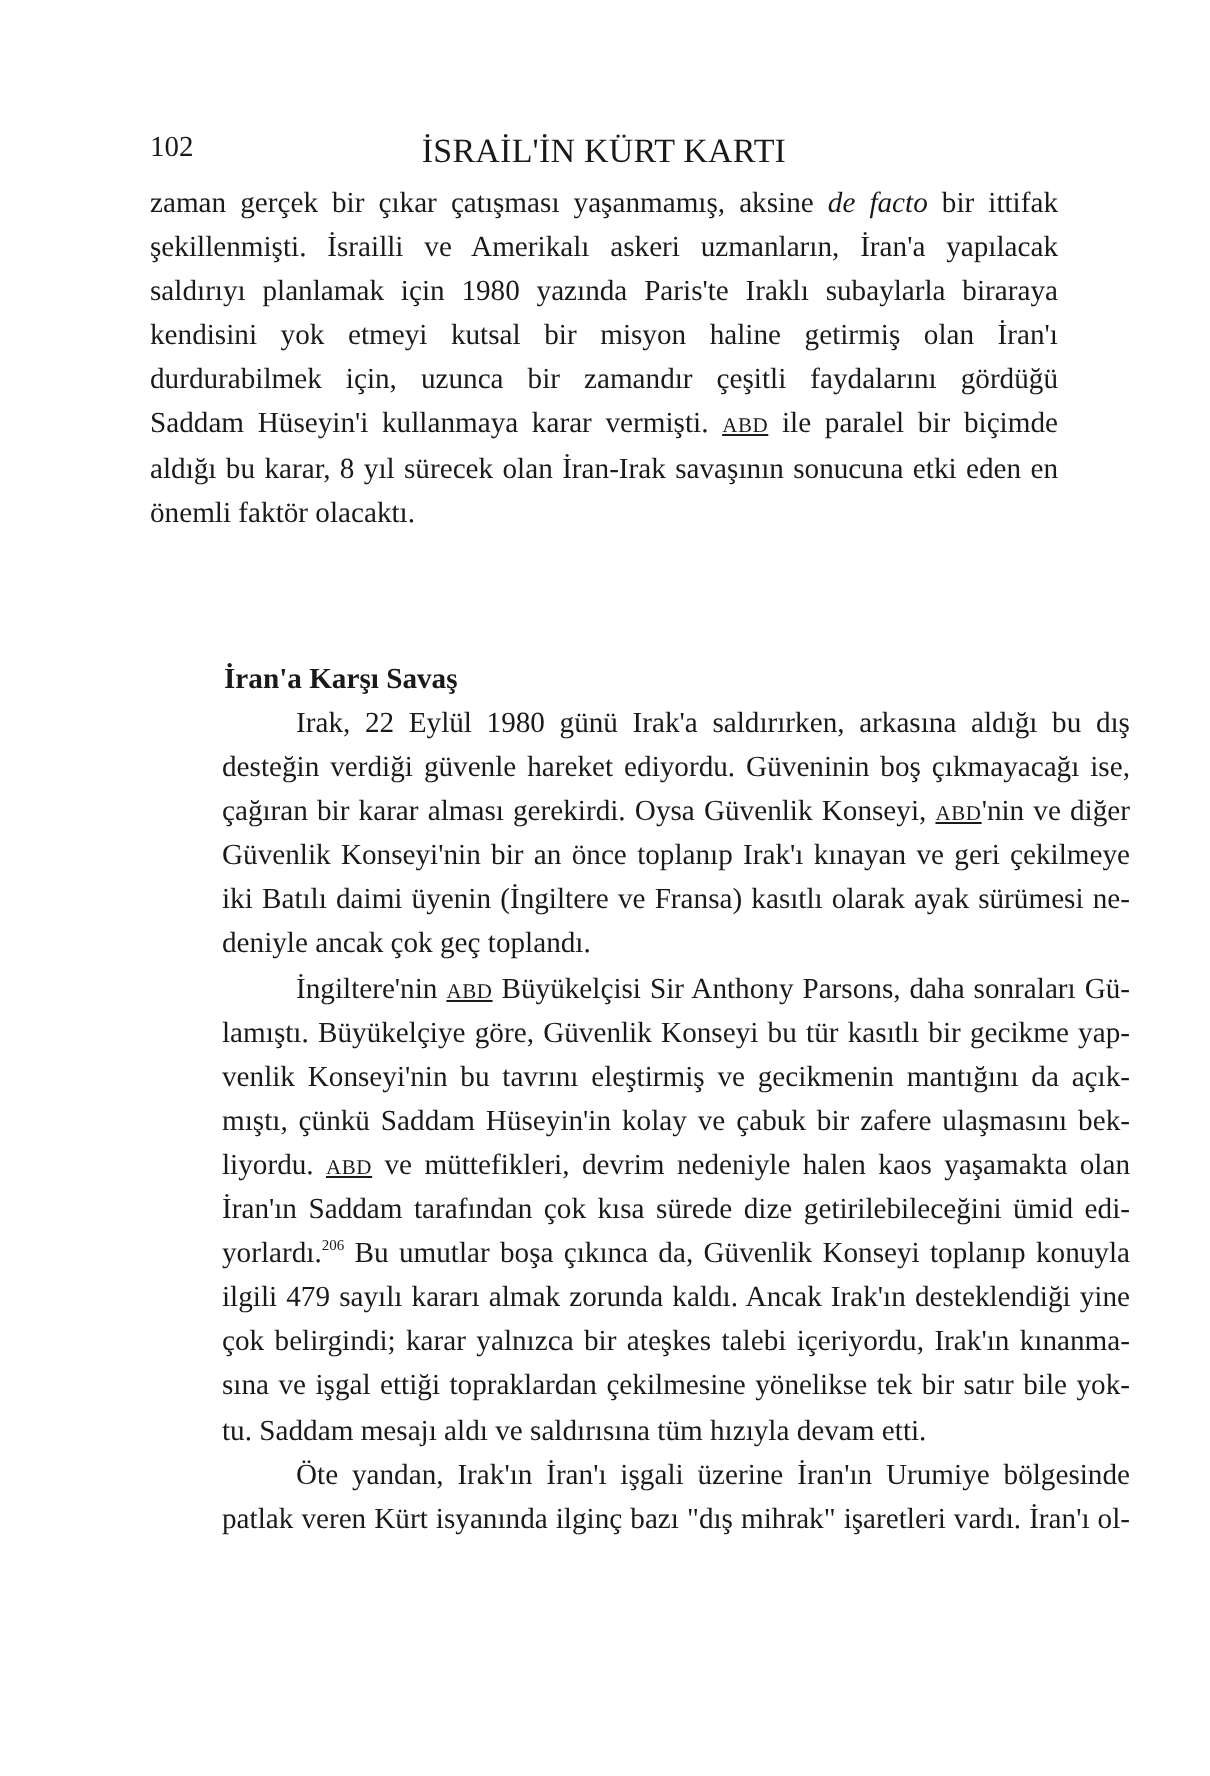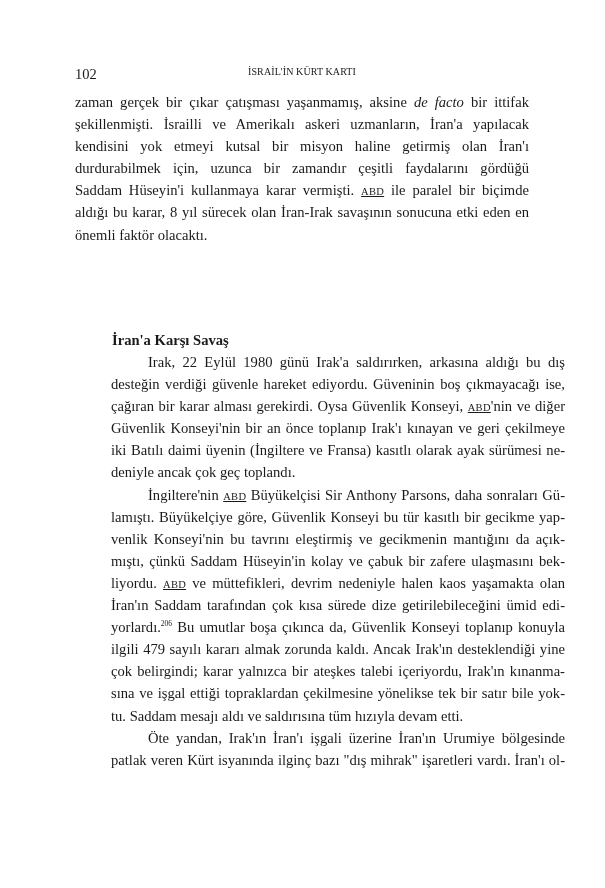--- a/index.html
+++ b/index.html
@@ -36,21 +36,21 @@
       left: 0;
       top: 0;
       font-size: 14.5px;
     }
     .running-title {
       position: absolute;
       left: 0;
       right: 0;
       top: 0;
       text-align: center;
-      font-size: 10px;
+      font-size: 17px;
       letter-spacing: 0.1px;
     }
     .text {
       position: absolute;
       left: 75px;
       width: 454px;
       font-family: "Liberation Serif", serif;
       font-size: 14.6px;
       line-height: 22.1px;
     }
@@ -97,20 +97,21 @@
 <div class="page">
 
   <div class="running-head">
     <span class="page-number">102</span>
     <span class="running-title">İSRAİL'İN KÜRT KARTI</span>
   </div>
 
   <div class="text block1">
     <span class="line"><span>zaman gerçek bir çıkar çatışması yaşanmamış, aksine </span><span class="it">de facto</span><span> bir ittifak</span></span>
     <span class="line">şekillenmişti. İsrailli ve Amerikalı askeri uzmanların, İran'a yapılacak</span>
+    <span class="line">saldırıyı planlamak için 1980 yazında Paris'te Iraklı subaylarla biraraya</span>
     <span class="line">kendisini yok etmeyi kutsal bir misyon haline getirmiş olan İran'ı</span>
     <span class="line">durdurabilmek için, uzunca bir zamandır çeşitli faydalarını gördüğü</span>
     <span class="line"><span>Saddam Hüseyin'i kullanmaya karar vermişti. </span><span class="sc">ABD</span><span> ile paralel bir biçimde</span></span>
     <span class="line">aldığı bu karar, 8 yıl sürecek olan İran-Irak savaşının sonucuna etki eden en</span>
     <span class="line last">önemli faktör olacaktı.</span>
   </div>
 
   <div class="heading">İran'a Karşı Savaş</div>
 
   <div class="text block2">

